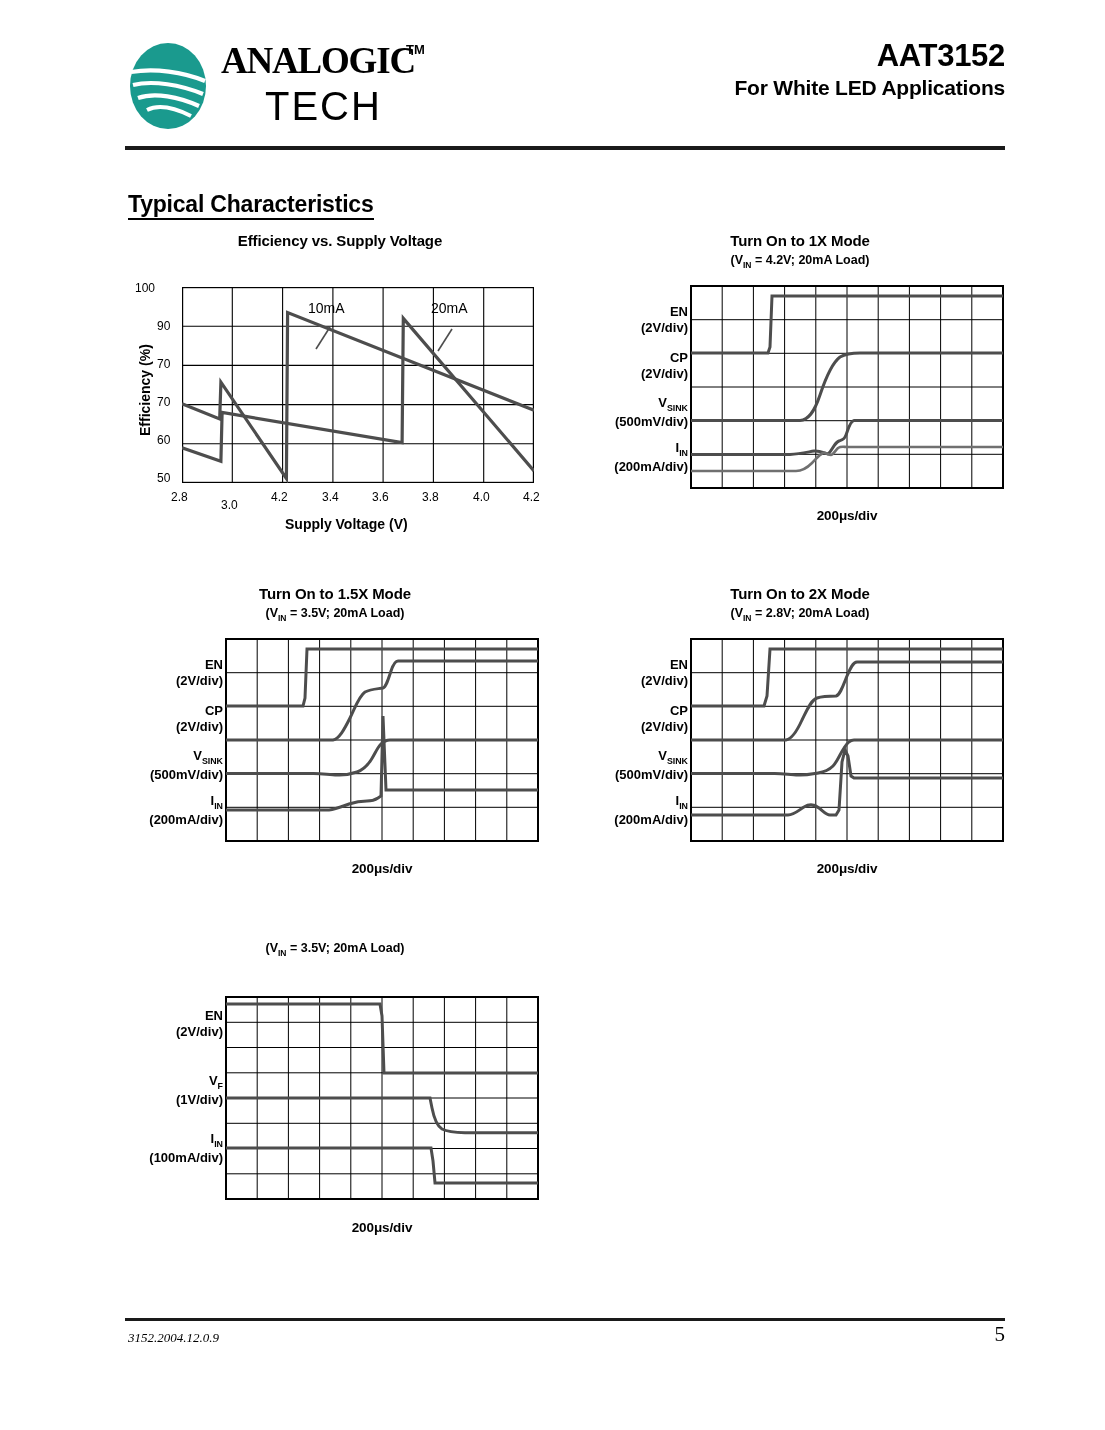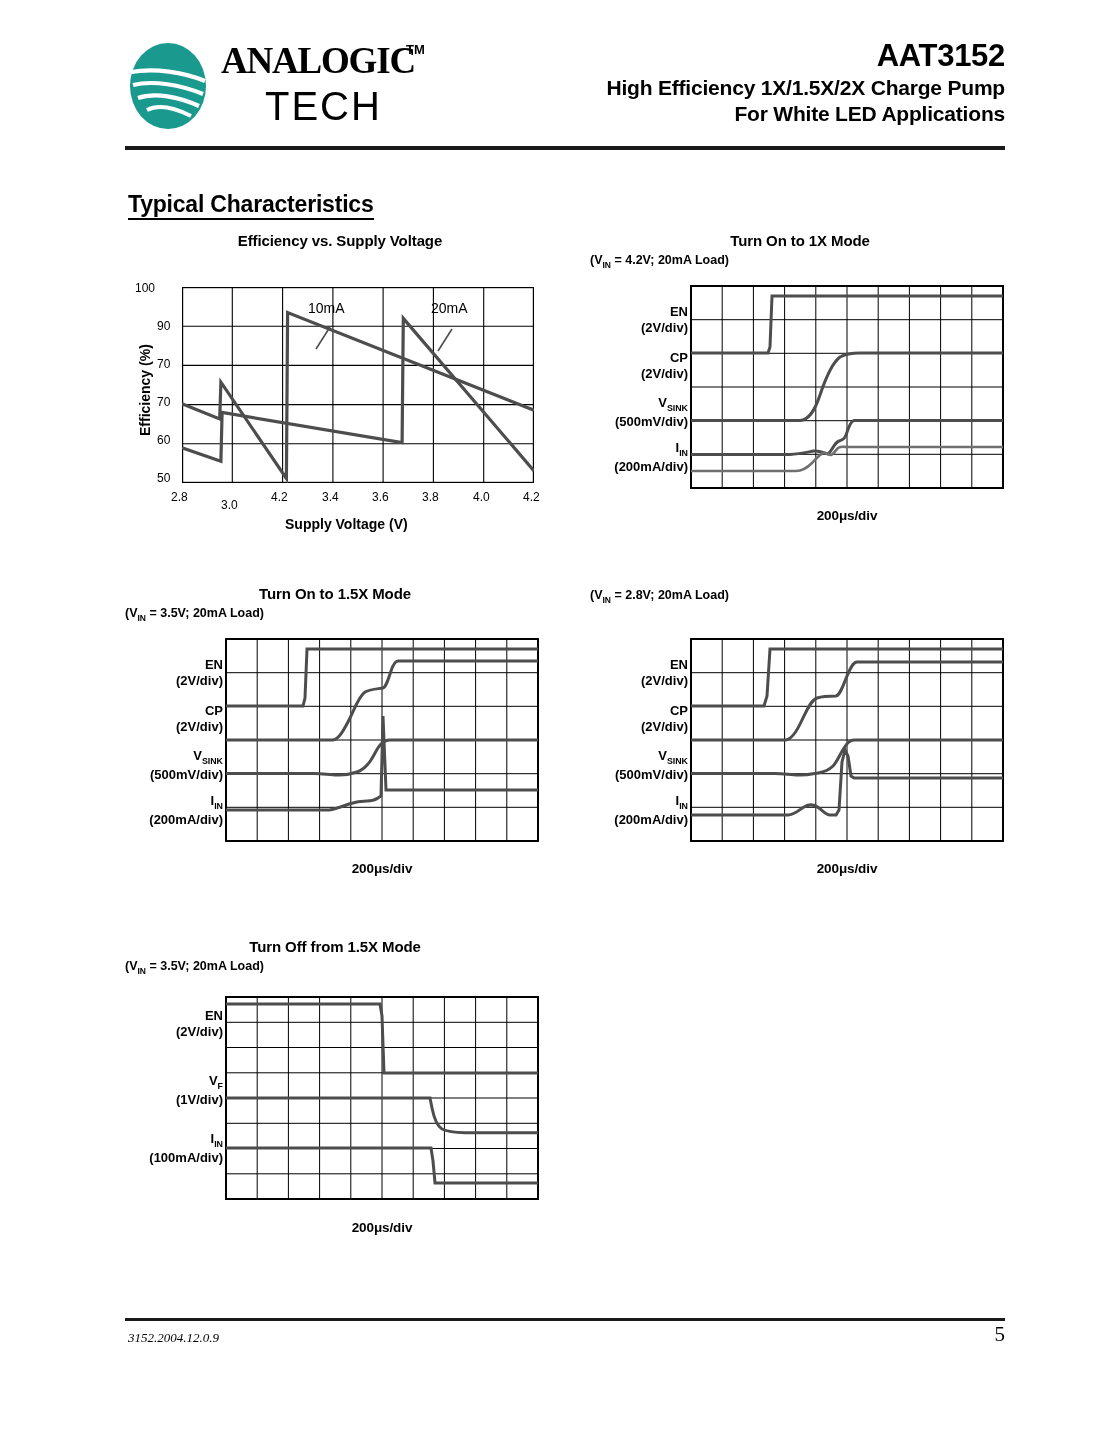--- a/index.html
+++ b/index.html
@@ -44,21 +44,21 @@
     letter-spacing:-0.2px;
   }
 
   
   .figure { position:absolute; }
   .fig-title {
     text-align:center; font-size:15px; font-weight:bold;
     letter-spacing:-0.1px; line-height:1.2;
   }
   .fig-sub {
-    text-align:left; font-size:12.5px; font-weight:bold;
+    text-align:center; font-size:12.5px; font-weight:bold;
     margin-top:3px; line-height:1.2;
   }
   .fig-foot {
     text-align:center; font-size:13.5px; font-weight:bold;
     letter-spacing:-0.1px;
   }
   sub { font-size:0.68em; }
   .ylabel {
     position:absolute;
     font-size:14px; font-weight:bold;
@@ -110,21 +110,20 @@
       </svg>
       <div class="logo-text">
         <div class="logo-analogic">ANALOGIC</div>
         <div class="logo-tm">TM</div>
         <div class="logo-tech">TECH</div>
       </div>
     </div>
 
     <div class="title-block">
       <div class="part-no">AAT3152</div>
-      <div class="sub-title">High Efficiency 1X/1.5X/2X Charge Pump</div>
       <div class="sub-title">For White LED Applications</div>
     </div>
   </div>
   <div class="header-rule"></div>
 
   <div class="section-heading">Typical Characteristics</div>
 
   <div class="figure" style="left:125px; top:232px; width:430px; height:300px;">
 
     <div class="fig-title" style="width:430px;">Efficiency vs. Supply Voltage</div>
@@ -301,20 +300,21 @@
       <path d="M1,135.5 L86,135.5 C96,135 104,137 112,137 C120,137.5 126,136 132,134 C138,132 142,128 146,122 C150,116 152,110 156,106 C159,103 162,102 165,102 L313,102" fill="none" stroke="#4d4d4d" stroke-width="3"></path>
 
       <path d="M1,172 L104,172 C112,171 118,168 124,166 C130,164 136,163 142,163 C146,163 150,162 153,160 L156,158 L158,78 L161,152 L164,152 L313,152" fill="none" stroke="#4d4d4d" stroke-width="3"></path>
     </svg>
 
     <div class="fig-foot" style="position:absolute; left:100px; top:276px; width:314px;">200μs/div</div>
   </div>
 
   <div class="figure" style="left:590px; top:585px; width:420px; height:300px;">
 
+    <div class="fig-title" style="width:420px;">Turn On to 2X Mode</div>
     <div class="fig-sub" style="width:420px;">
       <span>(V</span><sub>IN</sub><span> = 2.8V; 20mA Load)</span>
     </div>
 
     <div class="scope-labels" style="left:0; top:0; width:98px; height:220px;">
       <div class="scope-lab" style="top:72px;">
         <span>EN</span><br>
         <span>(2V/div)</span>
       </div>
       <div class="scope-lab" style="top:118px;">
@@ -357,21 +357,20 @@
       <path d="M1,135.5 L82,135.5 C92,135 100,137 108,137 C116,137.5 122,136 128,135 C134,134 139,132 143,128 C147,124 150,116 154,110 C157,105 160,102 164,102 L313,102" fill="none" stroke="#4d4d4d" stroke-width="3"></path>
 
       <path d="M1,177 L98,177 C104,177 109,172 114,169 C119,166 124,166 129,170 C133,173 136,177 140,177 L146,177 L149,172 L152,124 L155,112 L158,118 L161,138 L164,140 L313,140" fill="none" stroke="#4d4d4d" stroke-width="3"></path>
     </svg>
 
     <div class="fig-foot" style="position:absolute; left:100px; top:276px; width:314px;">200μs/div</div>
   </div>
 
   <div class="figure" style="left:125px; top:938px; width:420px; height:320px;">
 
-    <div class="fig-title" style="width:420px;">Turn Off from 1.5X Mode</div>
     <div class="fig-sub" style="width:420px;">
       <span>(V</span><sub>IN</sub><span> = 3.5V; 20mA Load)</span>
     </div>
 
     <div class="scope-labels" style="left:0; top:0; width:98px; height:240px;">
       <div class="scope-lab" style="top:70px;">
         <span>EN</span><br>
         <span>(2V/div)</span>
       </div>
       <div class="scope-lab" style="top:135px;">

